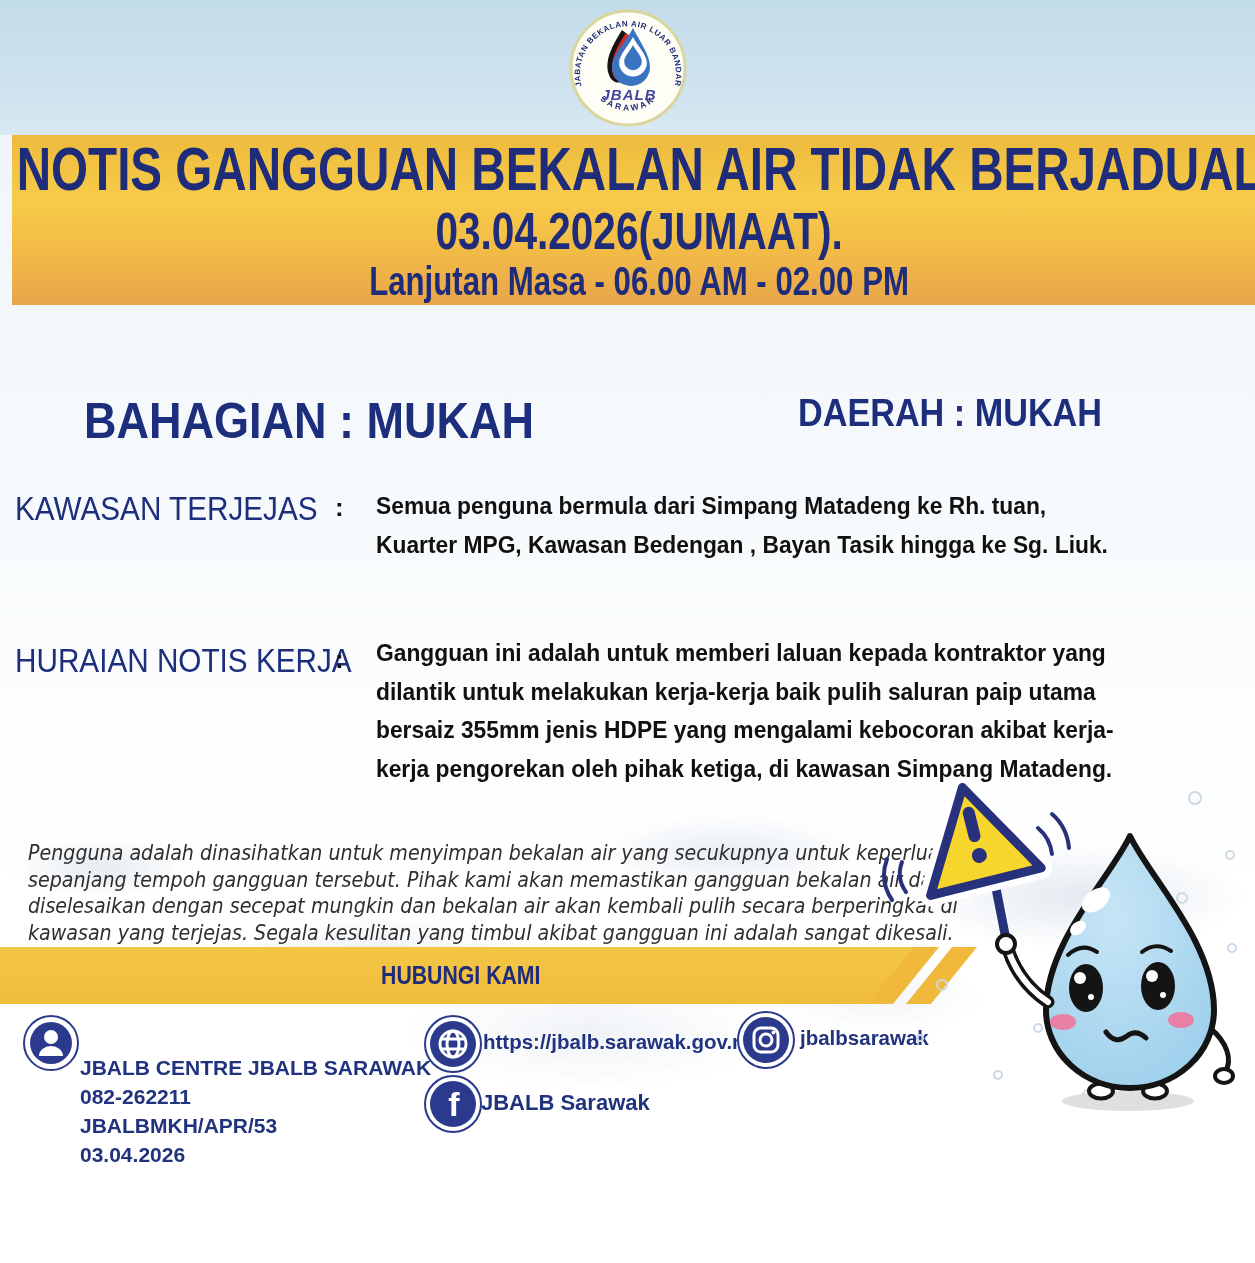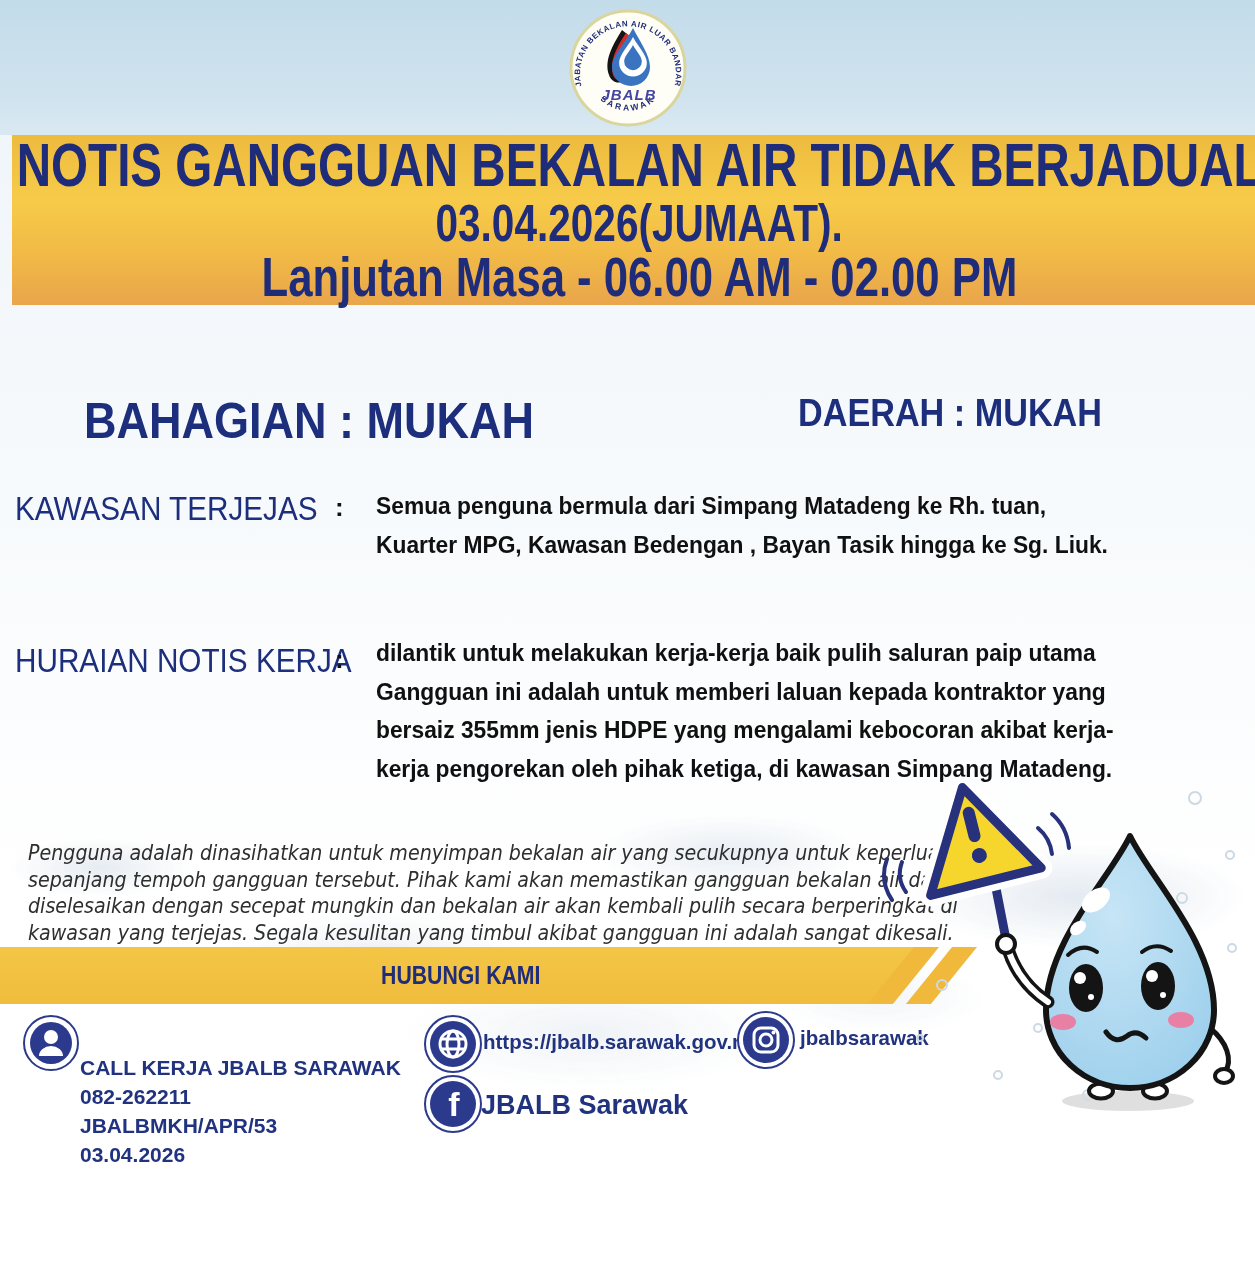--- a/index.html
+++ b/index.html
@@ -10,21 +10,21 @@
     background:linear-gradient(180deg,#c3dcea 0%,#cfe3ee 70%,#d9e9f2 100%);}
   .logo-wrap{position:absolute;left:568px;top:6px;width:120px;height:124px;}
   .title-banner{position:absolute;left:12px;top:135px;width:1255px;height:170px;
     background:linear-gradient(180deg,#edbb3e 0%,#f7cb49 38%,#f2bb46 68%,#e9a54b 100%);
     display:flex;flex-direction:column;justify-content:space-evenly;align-items:center;text-align:center;}
   .banner-line{color:#1f2c7a;font-weight:bold;line-height:1;white-space:nowrap;}
   .cxc{display:inline-block;transform:scaleX(.78);transform-origin:50% 50%;}
   .cxl{display:inline-block;transform:scaleX(.9);transform-origin:0 50%;white-space:nowrap;}
   .l1{font-size:61px;}
   .l2{font-size:52px;}
-  .l3{font-size:56px;}
+  .l3{font-size:40px;}
   .region-bahagian{position:absolute;left:84px;top:392px;font-size:50px;font-weight:bold;color:#1d2f7c;}
   .region-daerah{position:absolute;left:798px;top:392px;font-size:38px;font-weight:bold;color:#1d2f7c;}
   .sec-label{position:absolute;left:15px;font-size:33px;font-weight:normal;color:#1d2f7c;}
   .sec-colon{position:absolute;left:335px;font-size:26px;font-weight:bold;color:#111;}
   .sec-body{position:absolute;left:376px;font-size:24px;font-weight:bold;color:#101010;line-height:38.5px;}
   .sec-body div{white-space:nowrap;}
   .bodyline{display:inline-block;transform:scaleX(.95);transform-origin:0 50%;}
   .advisory{position:absolute;left:28px;top:840px;font-family:"DejaVu Sans",sans-serif;
     font-style:italic;font-size:20.5px;color:#2e2e2e;line-height:26.5px;z-index:3;}
   .advisory div{white-space:nowrap;}
@@ -42,21 +42,21 @@
     clip-path:polygon(0 0,922px 0,875px 100%,0 100%);
     display:flex;align-items:center;justify-content:center;}
   .hubungi-text{color:#1f2c7a;font-weight:bold;font-size:25px;}
   .stripe{position:absolute;top:947px;height:57px;width:25px;background:#f0b93c;z-index:4;}
   .stripe1{left:891px;transform:skewX(-39deg);}
   .stripe2{left:929px;transform:skewX(-39deg);}
   .contact-icon{position:absolute;z-index:5;}
   .contact-text{position:absolute;color:#21337e;font-weight:bold;z-index:5;}
   .callcentre-block{left:80px;top:1053px;font-size:21px;line-height:29px;}
   .url-text{left:483px;top:1030px;font-size:20.5px;}
-  .fb-text{left:481px;top:1090px;font-size:27px;}
+  .fb-text{left:481px;top:1090px;font-size:22px;}
   .ig-text{left:800px;top:1026px;font-size:20.5px;}
   .mascot-wrap{position:absolute;left:880px;top:770px;width:375px;height:360px;z-index:6;}
 </style>
 </head>
 <body>
 
 <div class="poster">
 
   <div class="top-strip"></div>
 
@@ -101,22 +101,22 @@
   <div class="sec-label" style="top:490px;"><span class="cxl">KAWASAN TERJEJAS</span></div>
   <div class="sec-colon" style="top:492px;">:</div>
   <div class="sec-body" style="top:487px;">
     <div><span class="bodyline">Semua penguna bermula dari Simpang Matadeng ke Rh. tuan,</span></div>
     <div><span class="bodyline">Kuarter MPG, Kawasan Bedengan , Bayan Tasik hingga ke Sg. Liuk.</span></div>
   </div>
 
   <div class="sec-label" style="top:642px;"><span class="cxl">HURAIAN NOTIS KERJA</span></div>
   <div class="sec-colon" style="top:644px;">:</div>
   <div class="sec-body" style="top:634px;">
+    <div><span class="bodyline">Gangguan ini adalah untuk memberi laluan kepada kontraktor yang</span></div>
     <div><span class="bodyline">dilantik untuk melakukan kerja-kerja baik pulih saluran paip utama</span></div>
-    <div><span class="bodyline">Gangguan ini adalah untuk memberi laluan kepada kontraktor yang</span></div>
     <div><span class="bodyline">bersaiz 355mm jenis HDPE yang mengalami kebocoran akibat kerja-</span></div>
     <div><span class="bodyline">kerja pengorekan oleh pihak ketiga, di kawasan Simpang Matadeng.</span></div>
   </div>
 
   <div class="water-band"></div>
 
   <div class="advisory">
     <div><span class="advline">Pengguna adalah dinasihatkan untuk menyimpan bekalan air yang secukupnya untuk keperluan</span></div>
     <div><span class="advline">sepanjang tempoh gangguan tersebut. Pihak kami akan memastikan gangguan bekalan air dapat</span></div>
     <div><span class="advline">diselesaikan dengan secepat mungkin dan bekalan air akan kembali pulih secara berperingkat di</span></div>
@@ -131,21 +131,21 @@
 
   <div class="contact-icon" style="left:22px;top:1014px;">
     <svg width="58" height="58" viewBox="0 0 58 58">
       <circle cx="29" cy="29" r="27" fill="#ffffff" stroke="#2b3a8c" stroke-width="2"></circle>
       <circle cx="29" cy="29" r="21" fill="#2b3a8c"></circle>
       <circle cx="29" cy="23" r="7" fill="#ffffff"></circle>
       <path d="M 17,42 a 12,10 0 0 1 24,0 Z" fill="#ffffff"></path>
     </svg>
   </div>
   <div class="contact-text callcentre-block">
-    <div>CALL KERJA JBALB SARAWAK</div>
+    <div>JBALB CENTRE JBALB SARAWAK</div>
     <div>082-262211</div>
     <div>JBALBMKH/APR/53</div>
     <div>03.04.2026</div>
   </div>
 
   <div class="contact-icon" style="left:423px;top:1014px;">
     <svg width="60" height="60" viewBox="0 0 60 60">
       <circle cx="30" cy="30" r="28" fill="#ffffff" stroke="#2b3a8c" stroke-width="2"></circle>
       <circle cx="30" cy="30" r="23" fill="#2b3a8c"></circle>
       <circle cx="30" cy="30" r="13" fill="none" stroke="#ffffff" stroke-width="3"></circle>

